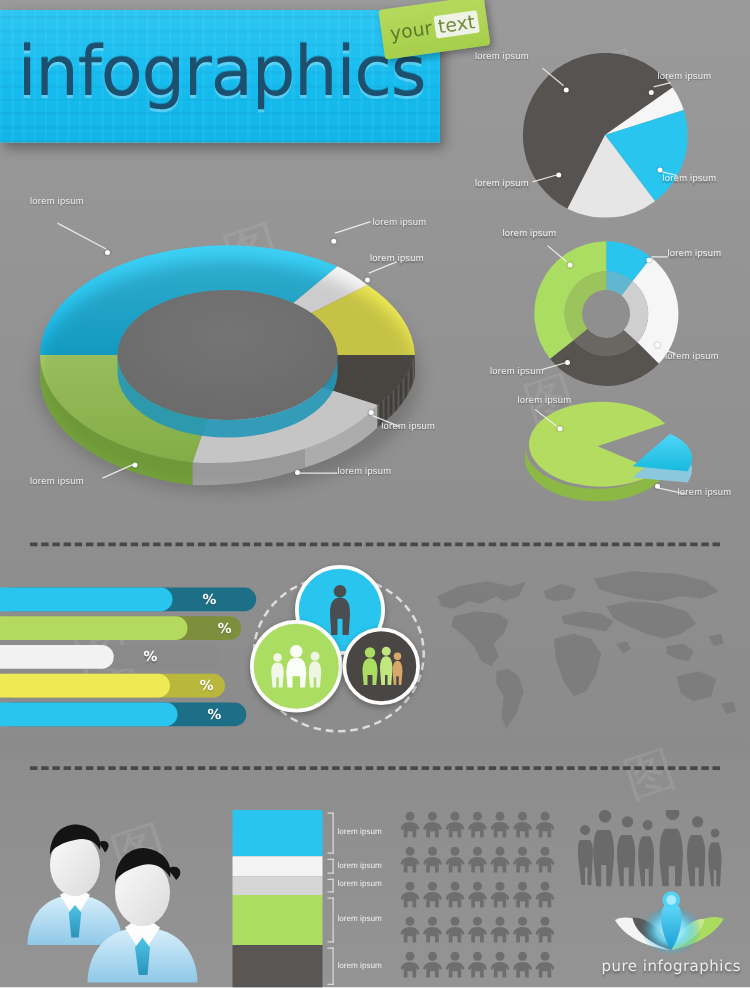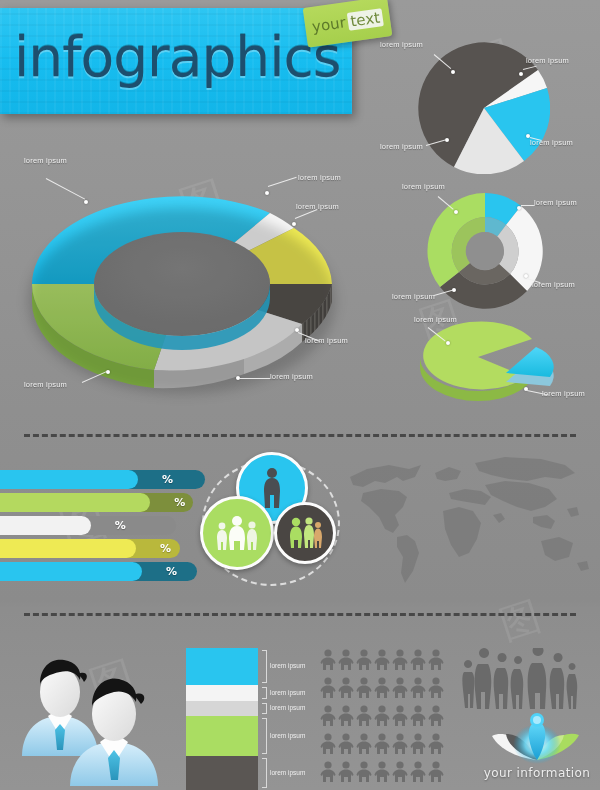--- a/index.html
+++ b/index.html
@@ -645,16 +645,16 @@
       <path d="M 59,52 C 40,50 22,42 14,28 C 26,22 44,30 59,52 Z" fill="#f4f4f4"></path>
       <path d="M 59,52 C 44,48 30,38 28,26 C 40,26 52,36 59,52 Z" fill="#5a5a5a"></path>
       <path d="M 59,52 C 76,49 94,40 101,27 C 88,22 71,31 59,52 Z" fill="#a9dc5f"></path>
       <path d="M 59,52 C 72,47 84,38 86,27 C 74,27 64,37 59,52 Z" fill="#c7e88c"></path>
 
       <ellipse cx="59" cy="36" rx="24" ry="20" fill="url(#glow)" opacity=".85"></ellipse>
       <path d="M 59,14 C 52,14 50,22 51,30 C 52,38 55,46 59,52 C 63,46 66,38 67,30 C 68,22 66,14 59,14 Z" fill="url(#lc)"></path>
       <circle cx="59" cy="12" r="7" fill="#4fd2f8"></circle>
       <circle cx="59" cy="12" r="4" fill="#bff0ff" opacity=".8"></circle>
     </svg>
-    <div id="logo-text">your information</div>
+    <div id="logo-text">pure infographics</div>
   </div>
 
 </div>
 
 </body></html>

